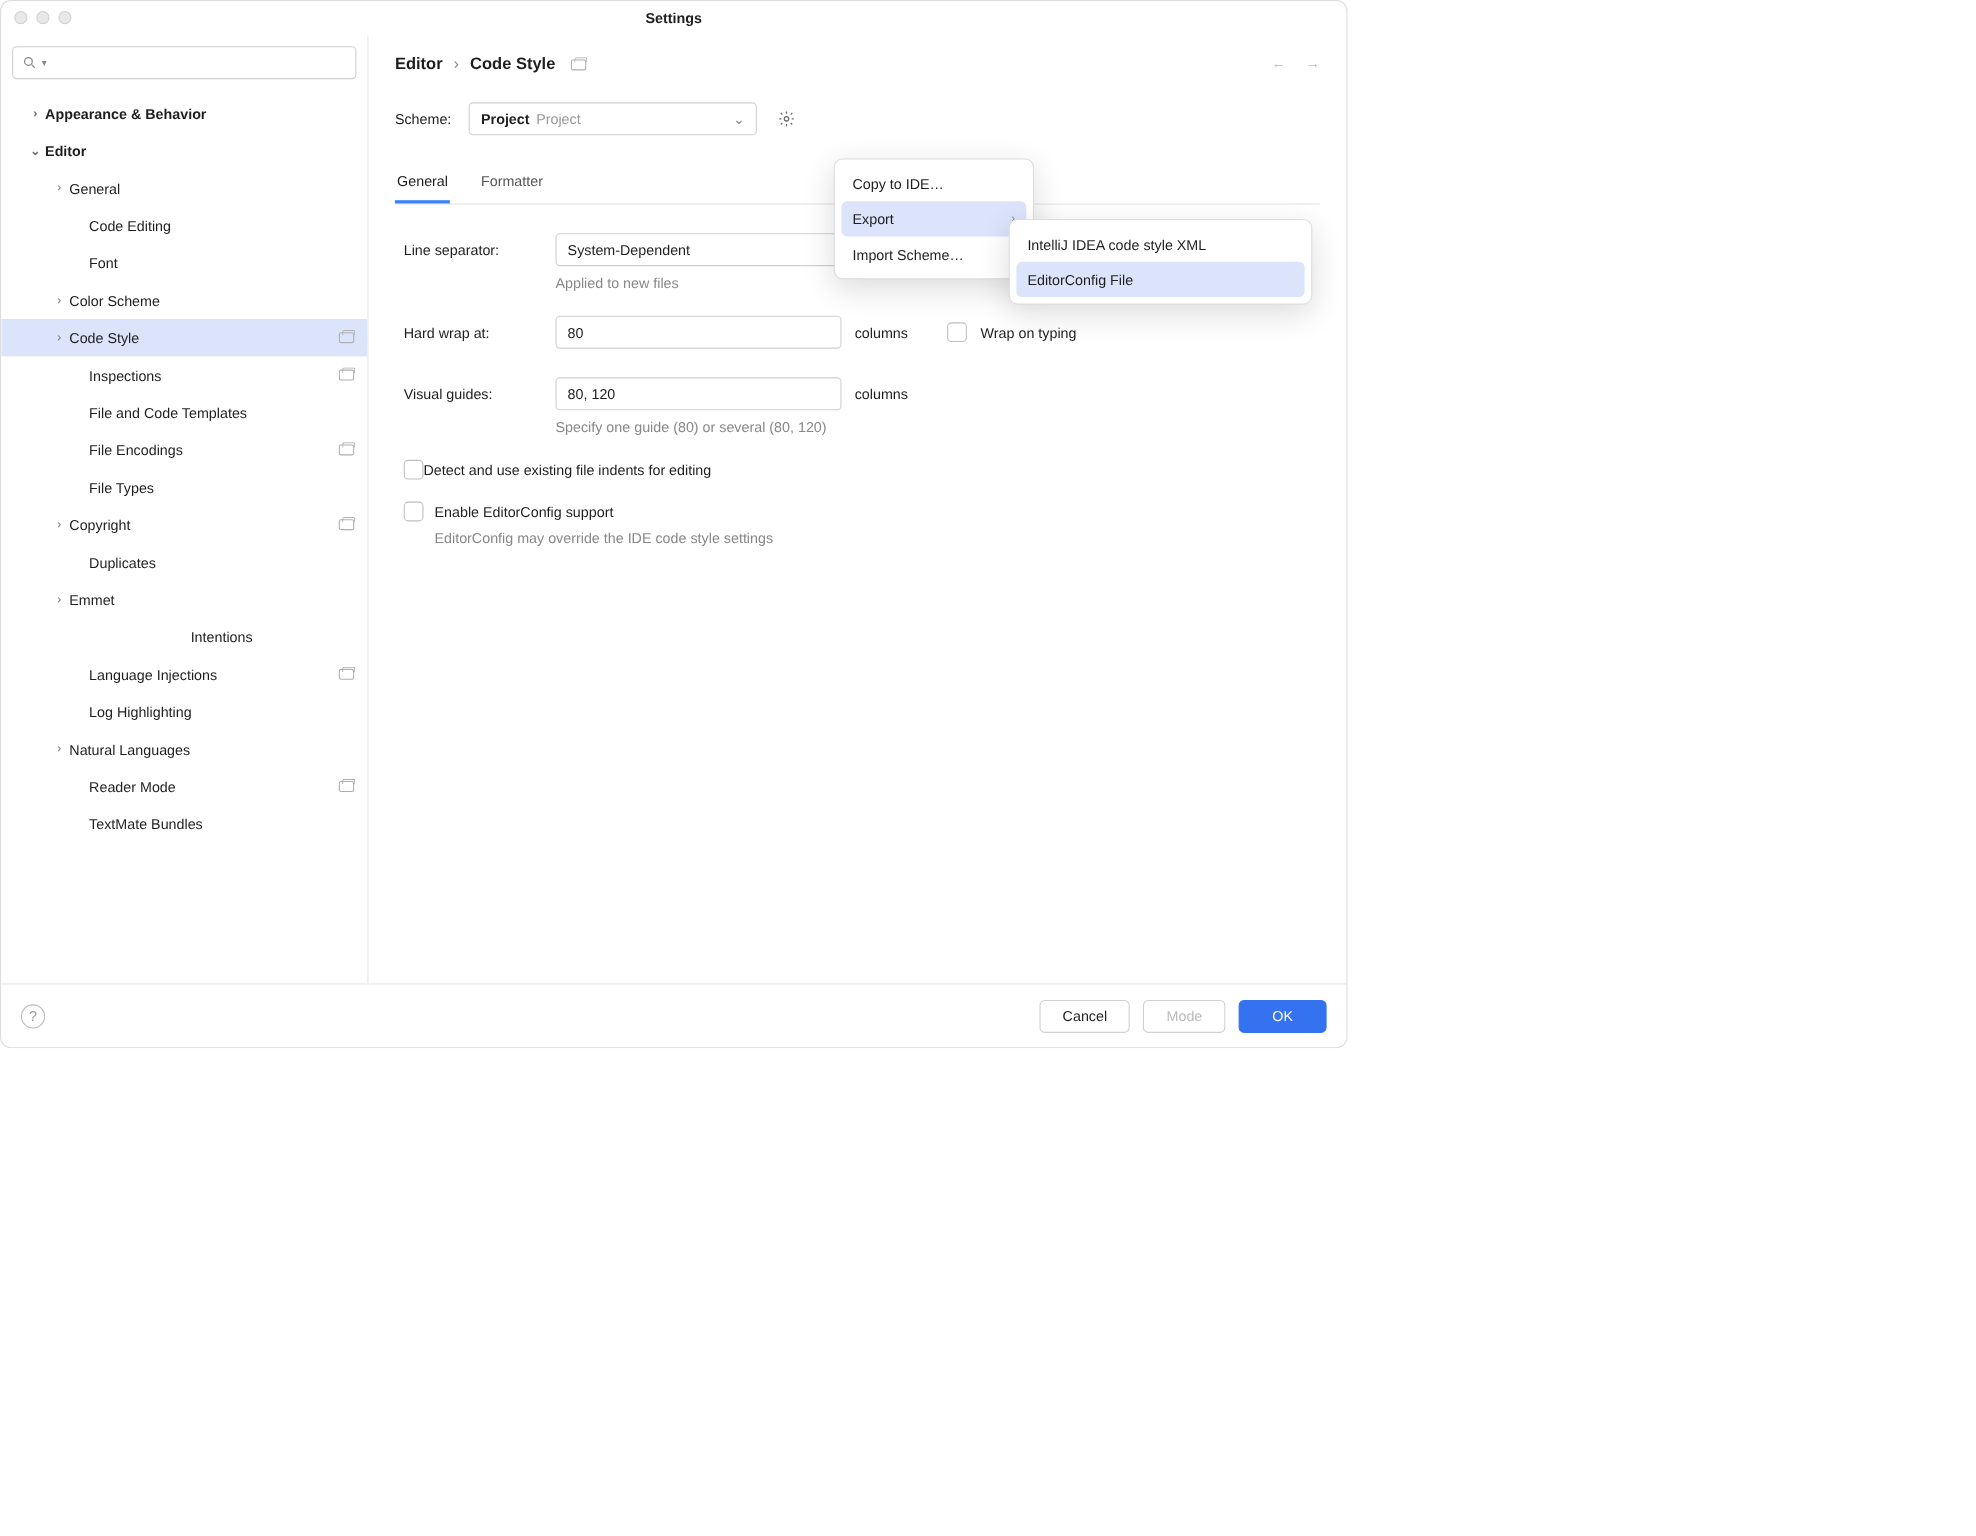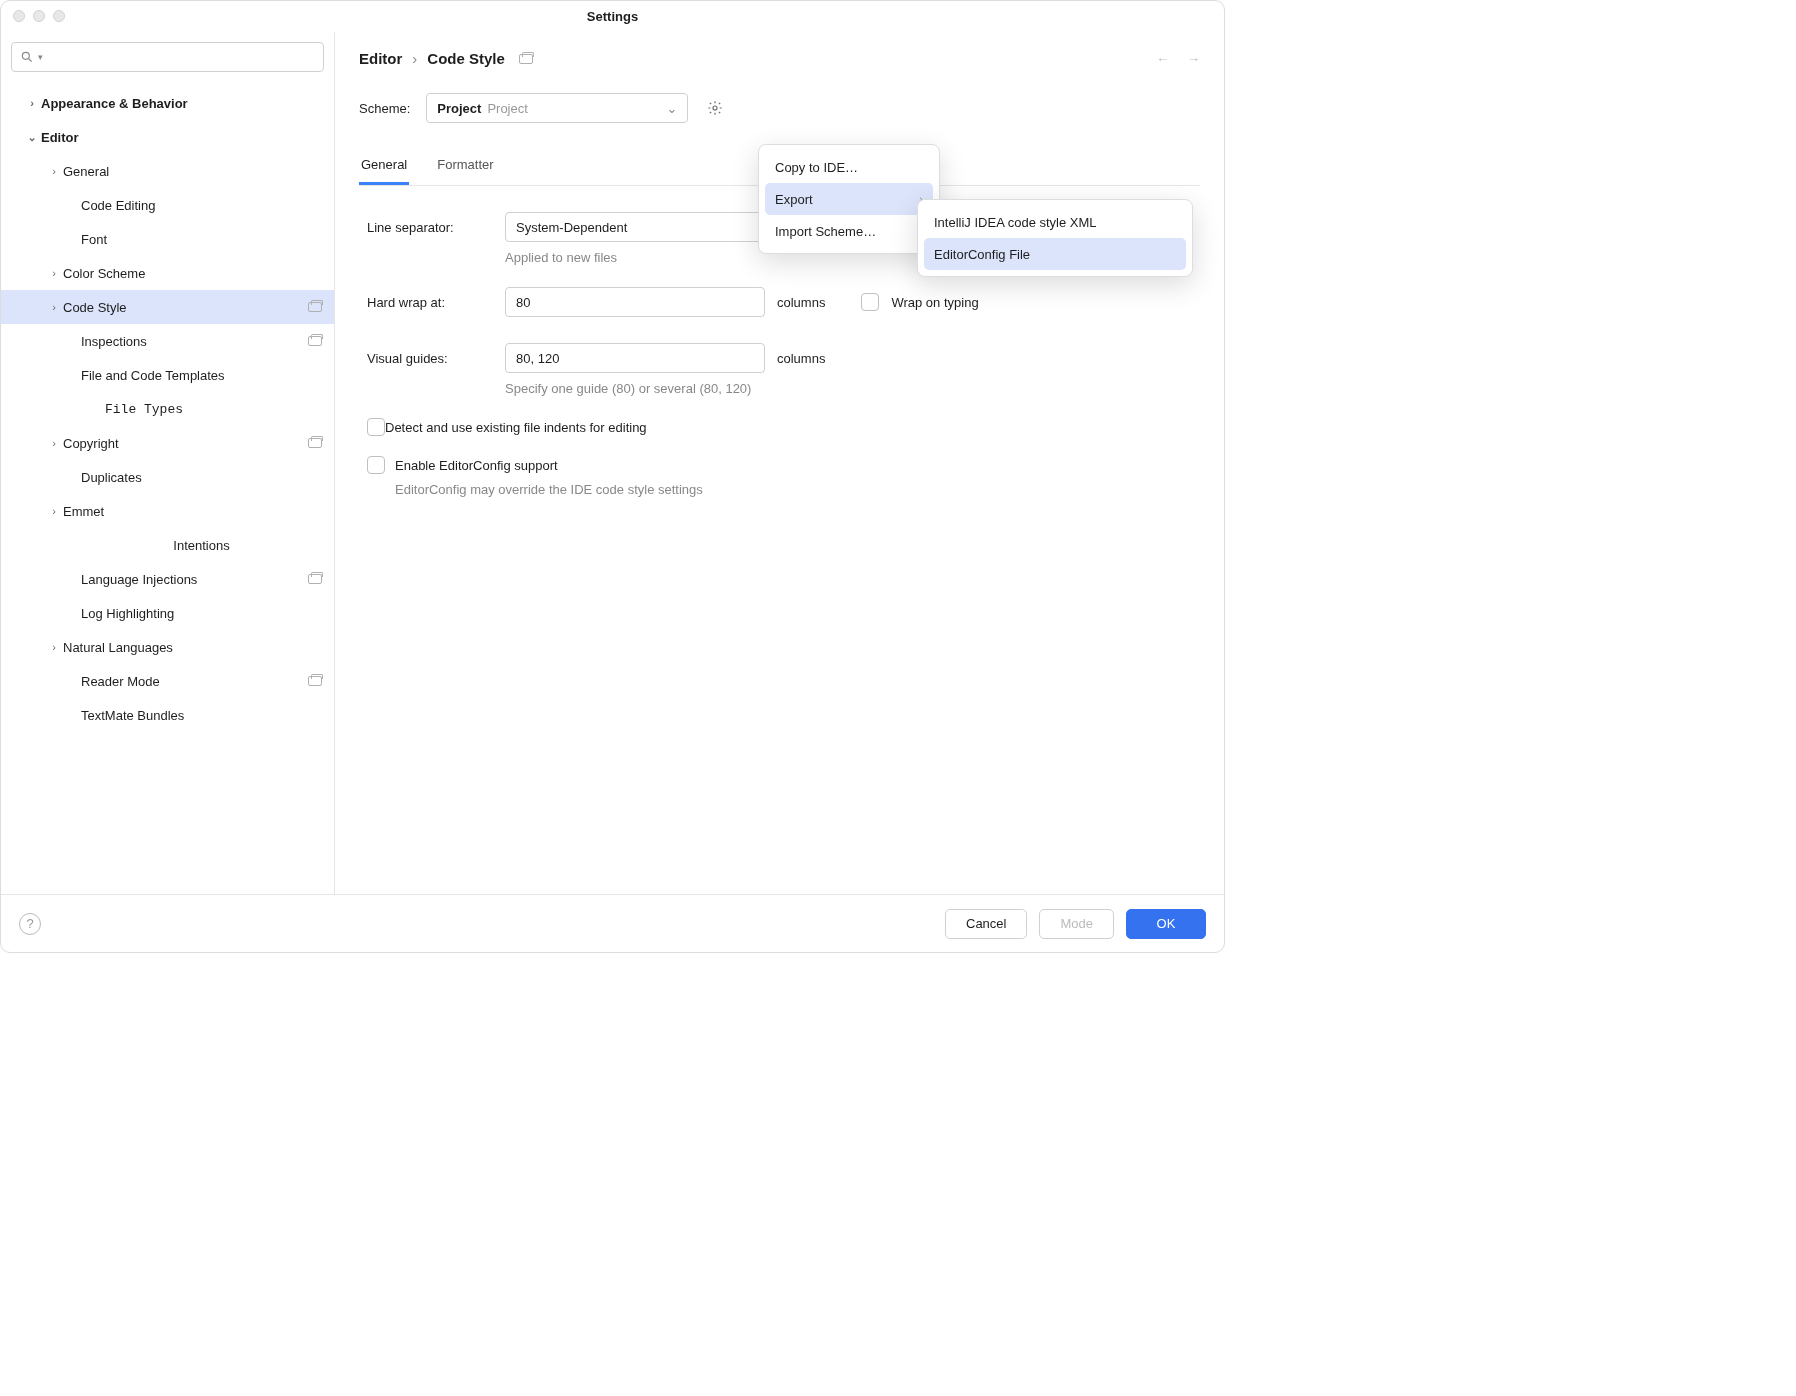--- a/index.html
+++ b/index.html
@@ -306,21 +306,26 @@
           </div>
           <div class="tree-row" style="padding-left: 62px;">
             <span class="chev"></span>
             <span class="tree-label">Inspections</span>
             <span class="popout-badge"></span>
           </div>
           <div class="tree-row" style="padding-left: 62px;">
             <span class="chev"></span>
             <span class="tree-label">File and Code Templates</span>
           </div>
-          <div class="tree-row" style="padding-left: 86px; font-family: Liberation Mono, monospace;">
+          <div class="tree-row" style="padding-left: 62px;">
+            <span class="chev"></span>
+            <span class="tree-label">File Encodings</span>
+            <span class="popout-badge"></span>
+          </div>
+          <div class="tree-row" style="padding-left: 62px;">
             <span class="chev"></span>
             <span class="tree-label">File Types</span>
           </div>
           <div class="tree-row" style="padding-left: 44px;">
             <span class="chev">›</span>
             <span class="tree-label">Copyright</span>
             <span class="popout-badge"></span>
           </div>
           <div class="tree-row" style="padding-left: 62px;">
             <span class="chev"></span>

